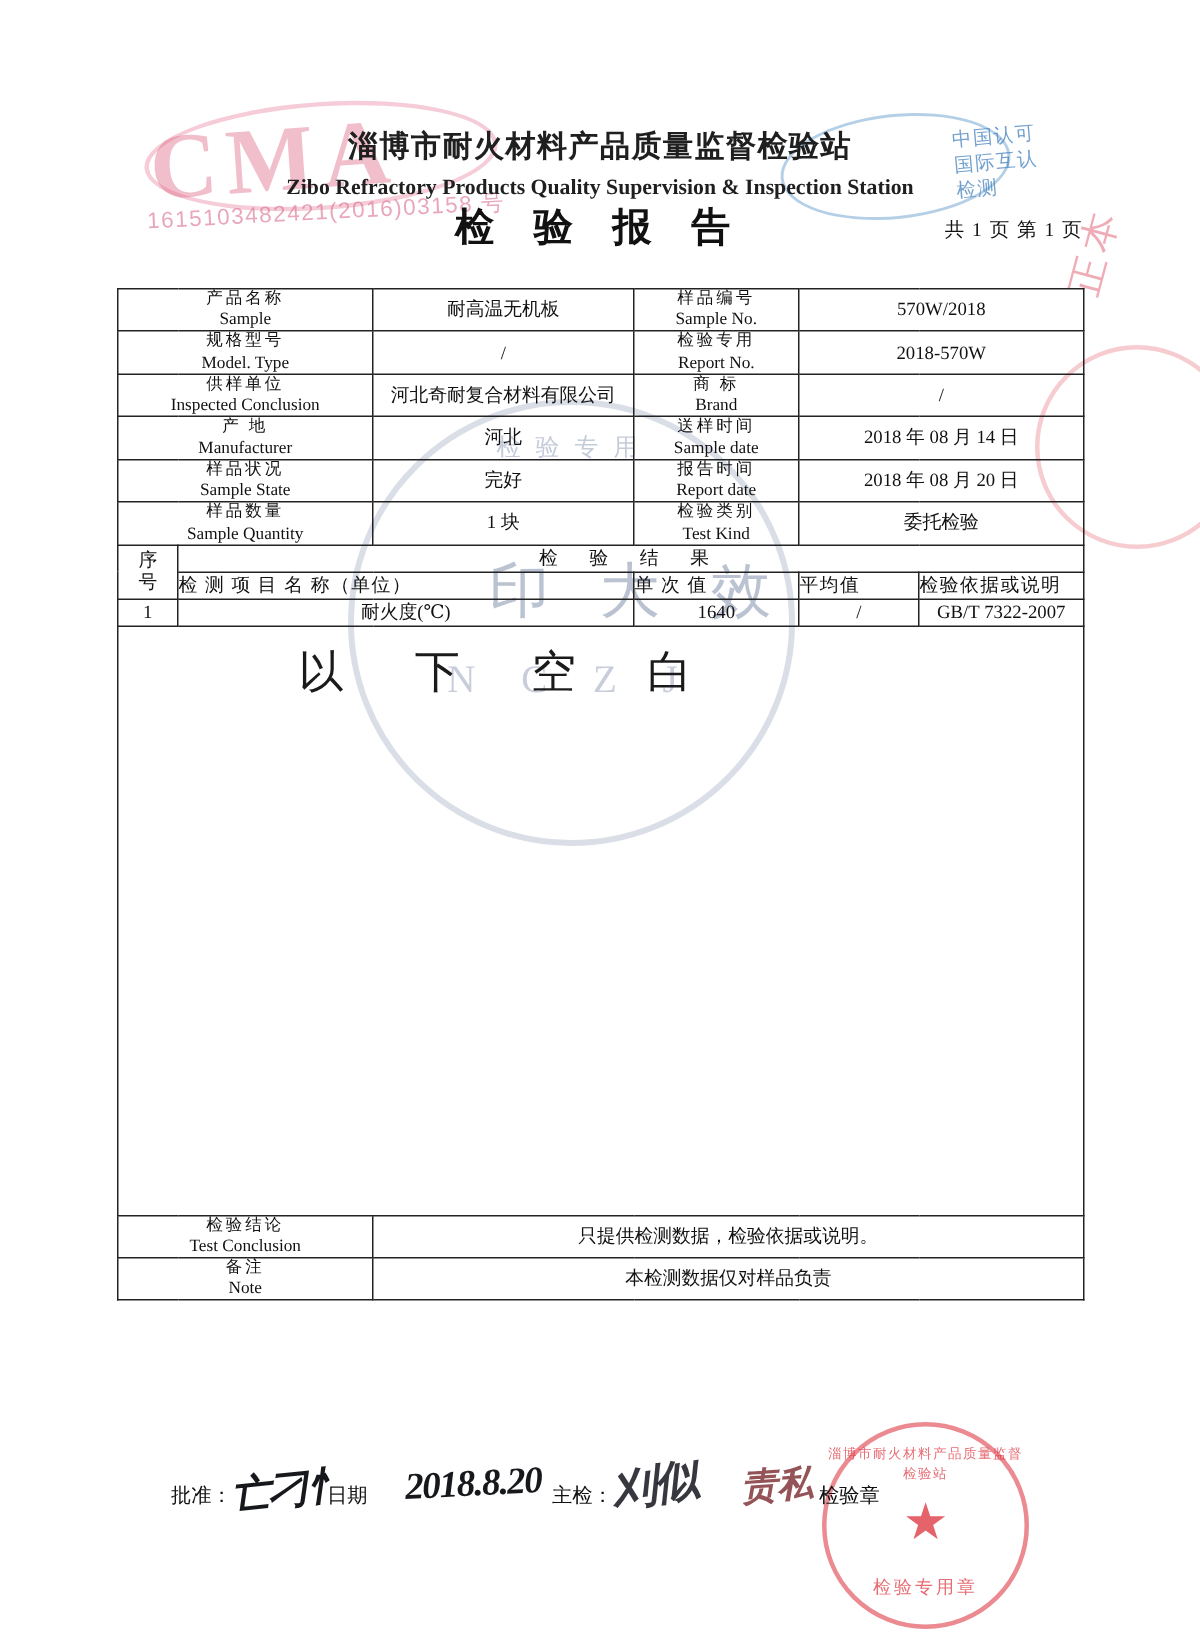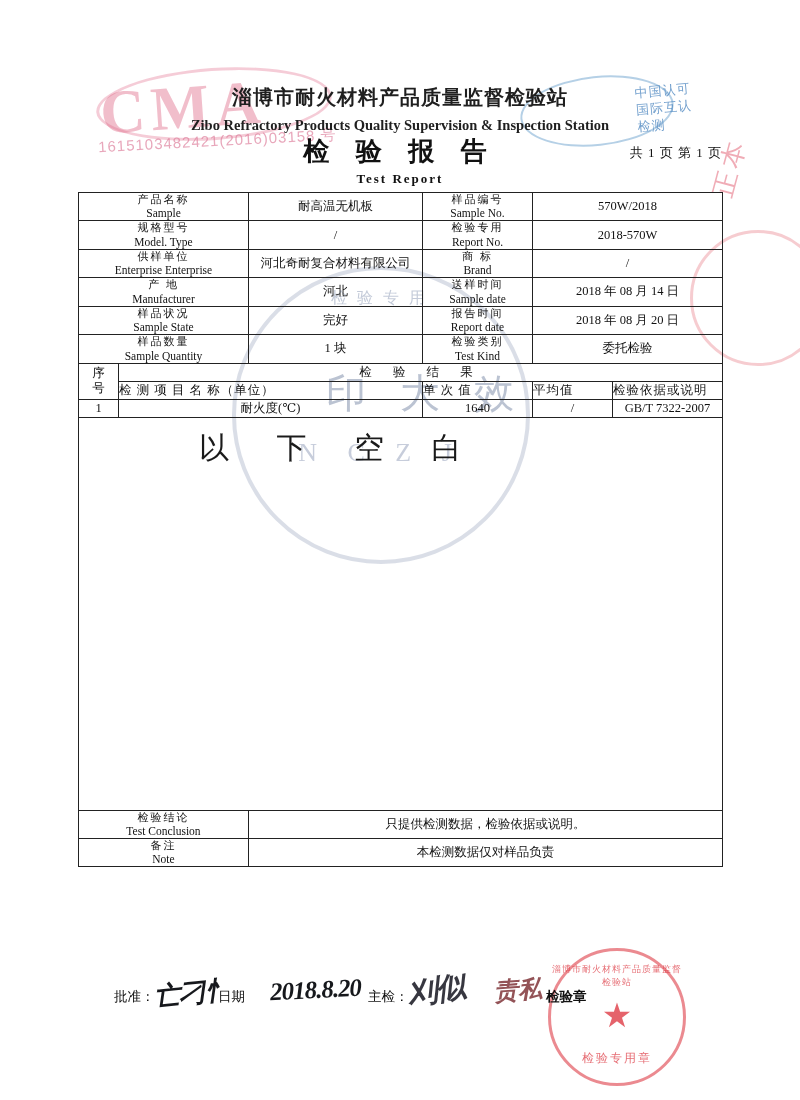--- a/index.html
+++ b/index.html
@@ -249,21 +249,21 @@
     height: 40px;
     font-size: 13.5px;
   }
   .footer .fitem {
     position: absolute;
     white-space: nowrap;
   }
   .f-approve { left: 36px; top: 8px; }
   .f-date { left: 140px; top: 8px; }
   .f-chief { left: 290px; top: 8px; }
-  .f-seal { left: 468px; top: 8px; font-weight: bold; }
+  .f-seal { left: 468px; top: 8px; }
   .hand {
     font-family: "Liberation Serif", serif;
     font-weight: bold;
     font-style: italic;
     color: #16181c;
   }
   .hand-approve {
     position: absolute;
     left: 76px; top: -4px;
     font-size: 26px;
@@ -319,21 +319,20 @@
   <div class="wm wm-red-stamp">
     <div class="top">淄博市耐火材料产品质量监督检验站</div>
     <div class="star">★</div>
     <div class="bot">检验专用章</div>
   </div>
 
   <div class="header">
     <div class="title-cn">淄博市耐火材料产品质量监督检验站</div>
     <div class="title-en">Zibo Refractory Products Quality Supervision  &amp;  Inspection Station</div>
     <div class="report-cn">检 验 报 告</div>
-    <div class="report-en">Test   Report</div>
   </div>
   <div class="pageinfo">共 1 页 第 1 页</div>
 
   <table class="main">
     <colgroup>
       <col style="width:40px">
       <col style="width:130px">
       <col style="width:174px">
       <col style="width:110px">
       <col style="width:80px">
@@ -363,21 +362,21 @@
         <td class="lbl">
           <span class="cn">检验专用</span>
           <span class="en">Report No.</span>
         </td>
         <td class="val" colspan="2">2018-570W</td>
       </tr>
 
       <tr>
         <td class="lbl" colspan="2">
           <span class="cn">供样单位</span>
-          <span class="en">Enterprise Enterprise</span>
+          <span class="en">Inspected Conclusion</span>
         </td>
         <td class="val">河北奇耐复合材料有限公司</td>
         <td class="lbl">
           <span class="cn">商       标</span>
           <span class="en">Brand</span>
         </td>
         <td class="val" colspan="2">/</td>
       </tr>
 
       <tr>

